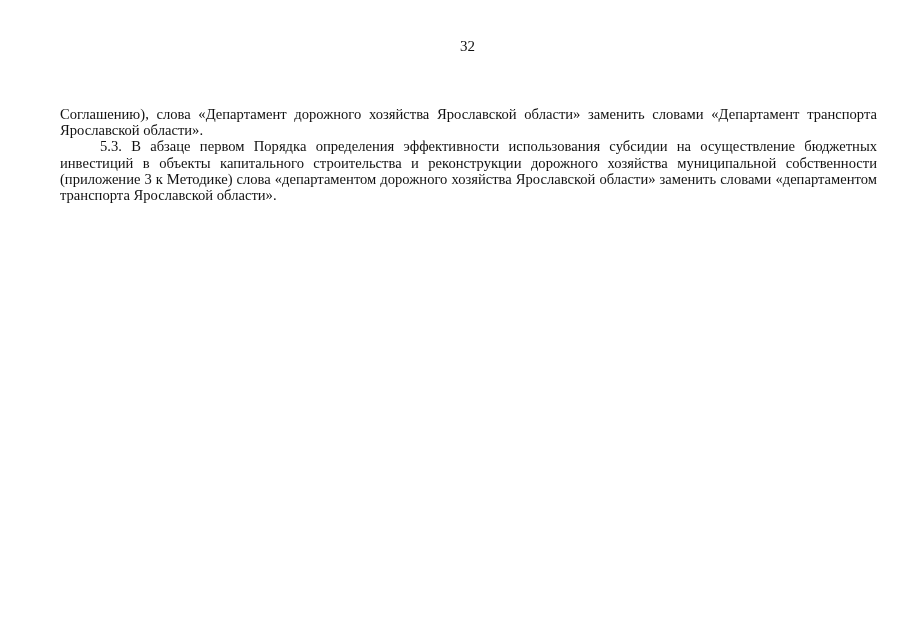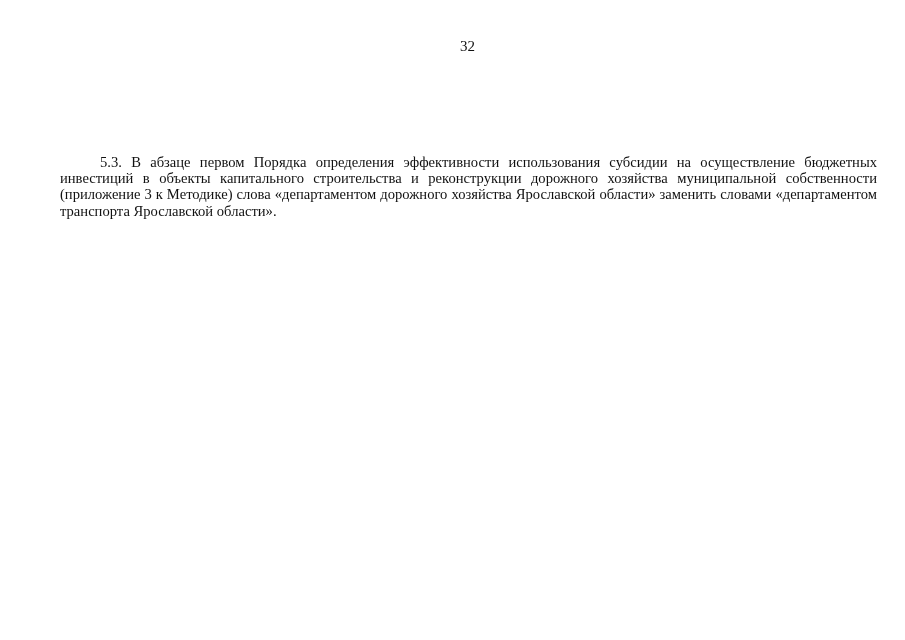--- a/index.html
+++ b/index.html
@@ -3,22 +3,23 @@
 <meta charset="utf-8">
 <style>
   html, body { margin: 0; padding: 0; background: #ffffff; }
   body { width: 905px; height: 640px; position: relative; overflow: hidden;
          font-family: "Liberation Serif", "DejaVu Serif", serif; color: #111; }
   .page-number { position: absolute; top: 38px; left: 0; width: 935px; text-align: center;
                  font-size: 15px; }
   .content { position: absolute; top: 106px; left: 60px; width: 817px;
              font-size: 14.6px; line-height: 16.2px; }
   .para { margin: 0; text-align: justify; text-align-last: left; }
-  .indent { text-indent: 40px; margin-top: 48px; }
+  .indent { text-indent: 40px; }
 </style>
 </head>
 <body>
 
 <div class="page-number">32</div>
 
 <div class="content">
+  <p class="para">Соглашению), слова «Департамент дорожного хозяйства Ярославской области» заменить словами «Департамент транспорта Ярославской области».</p>
   <p class="para indent">5.3. В абзаце первом Порядка определения эффективности использования субсидии на осуществление бюджетных инвестиций в объекты капитального строительства и реконструкции дорожного хозяйства муниципальной собственности (приложение 3 к Методике) слова «департаментом дорожного хозяйства Ярославской области» заменить словами «департаментом транспорта Ярославской области».</p>
 </div>
 
 </body></html>

